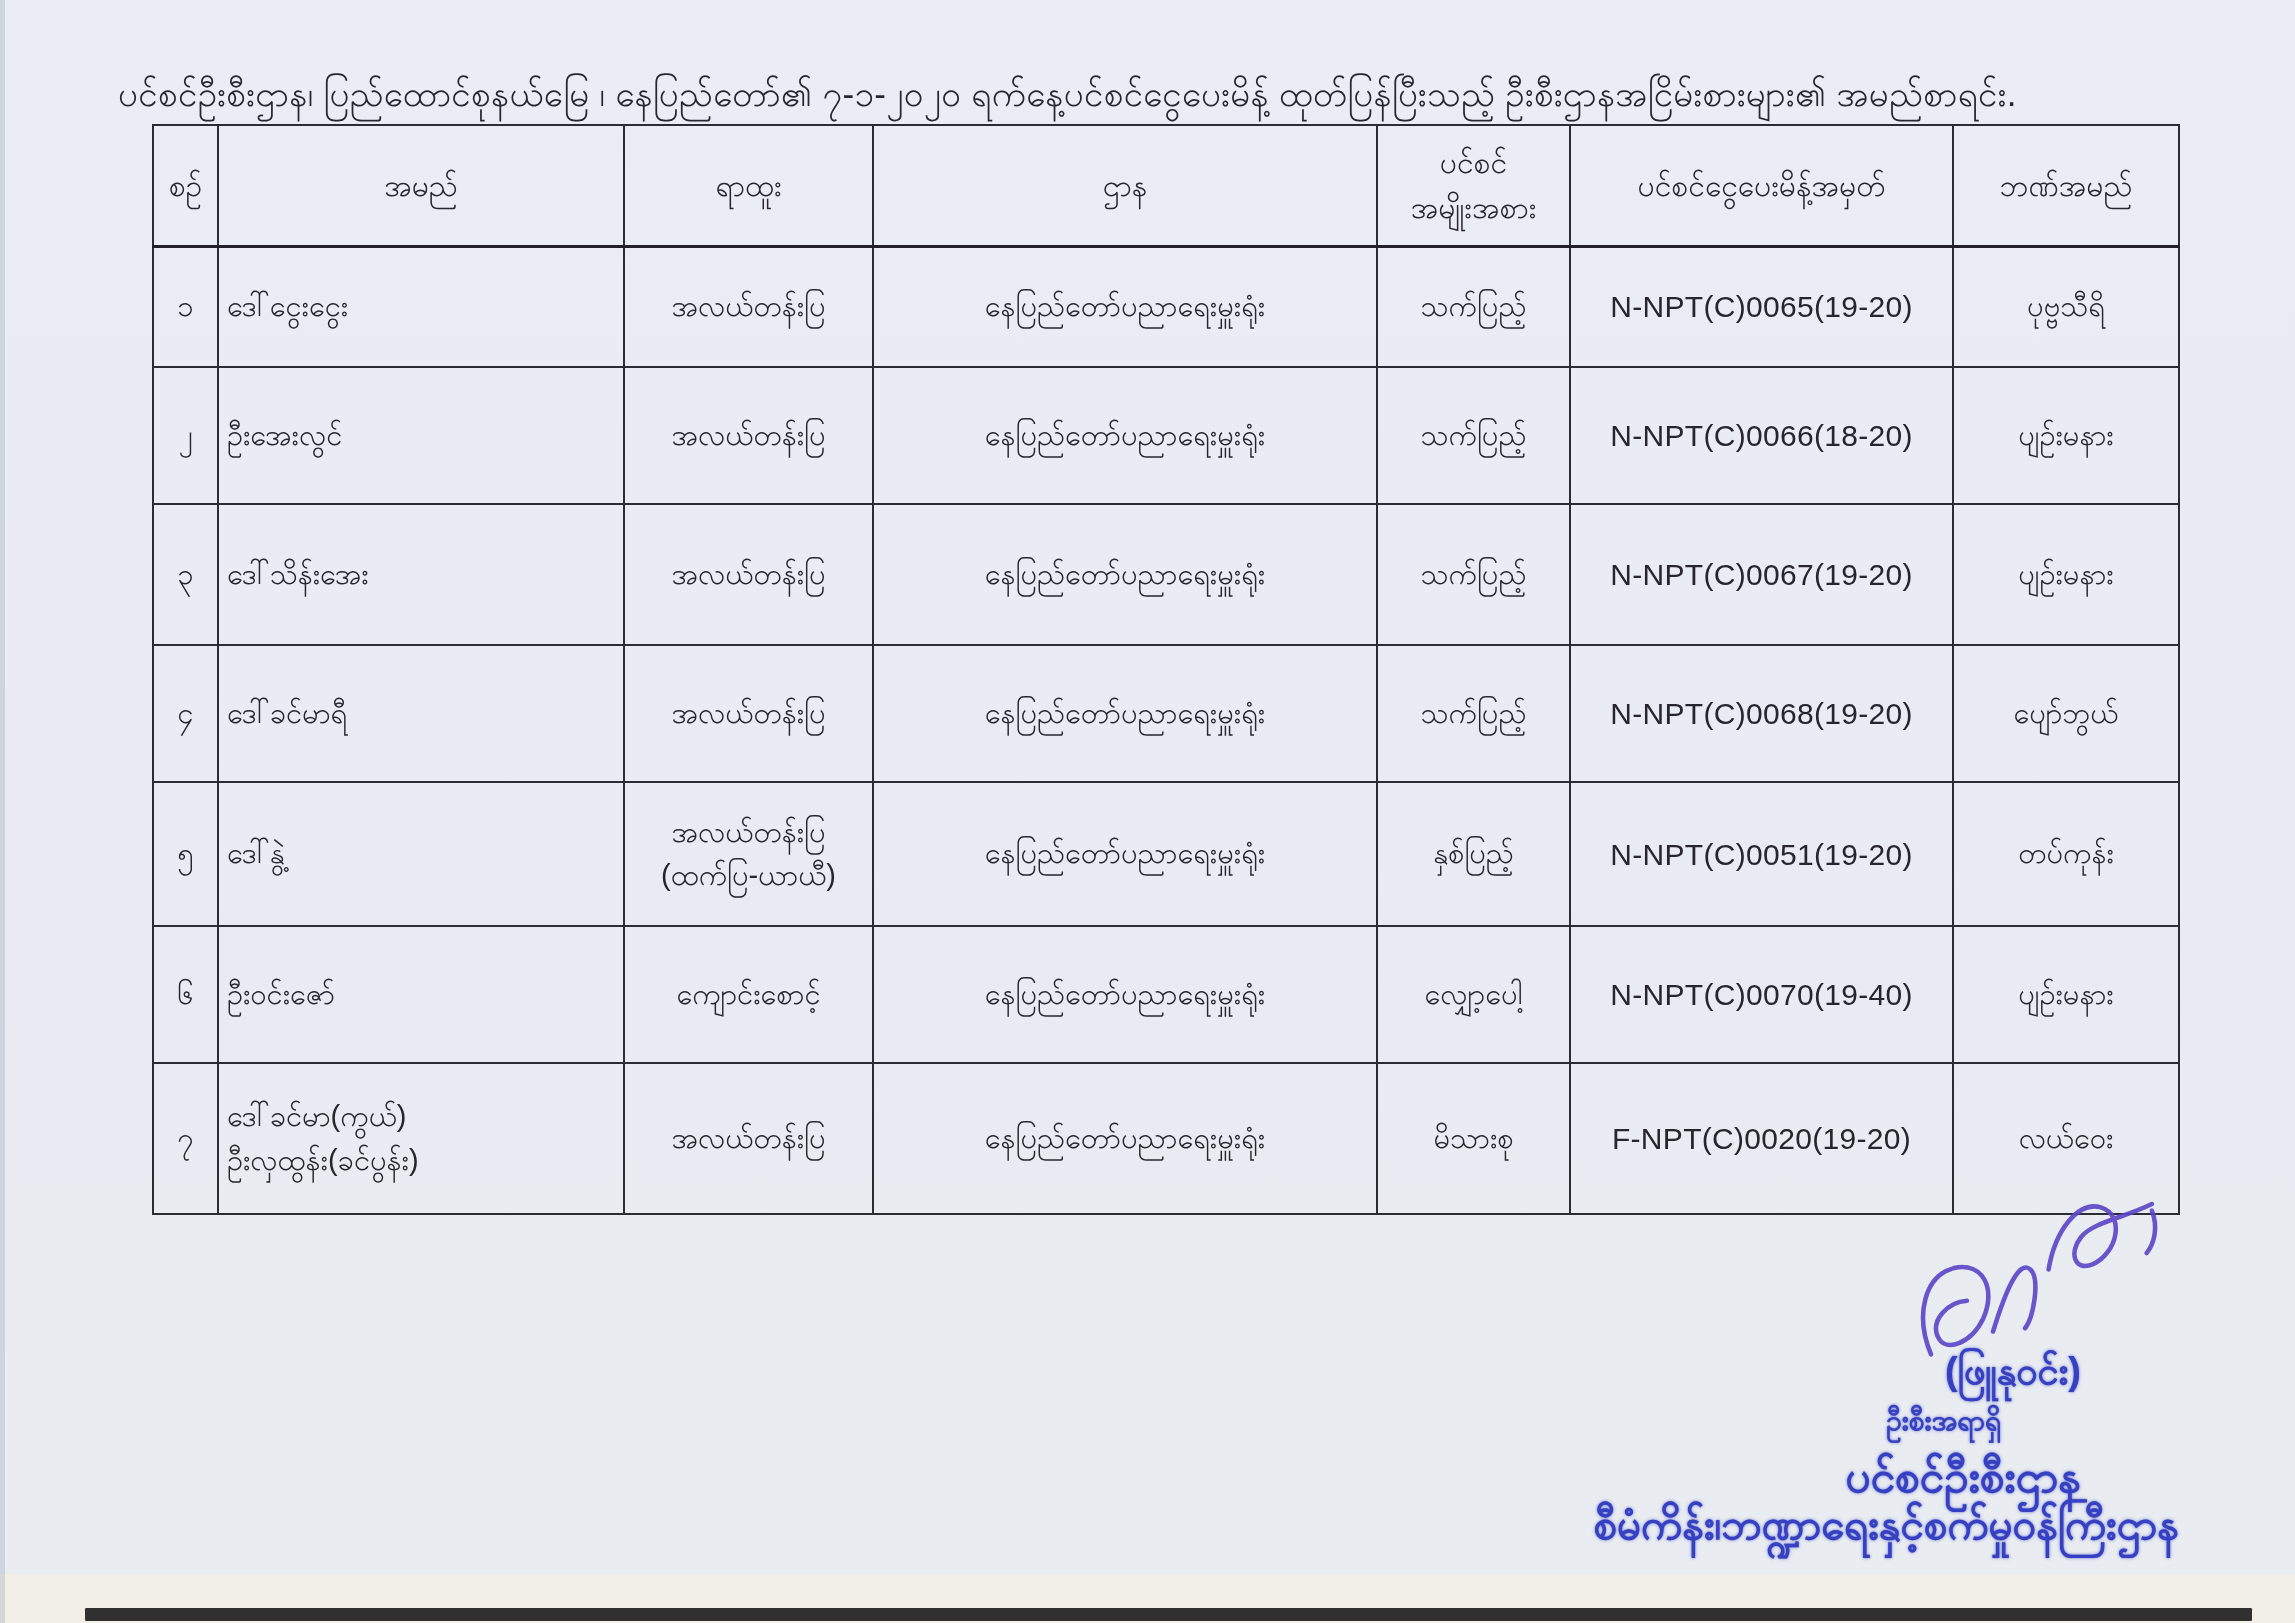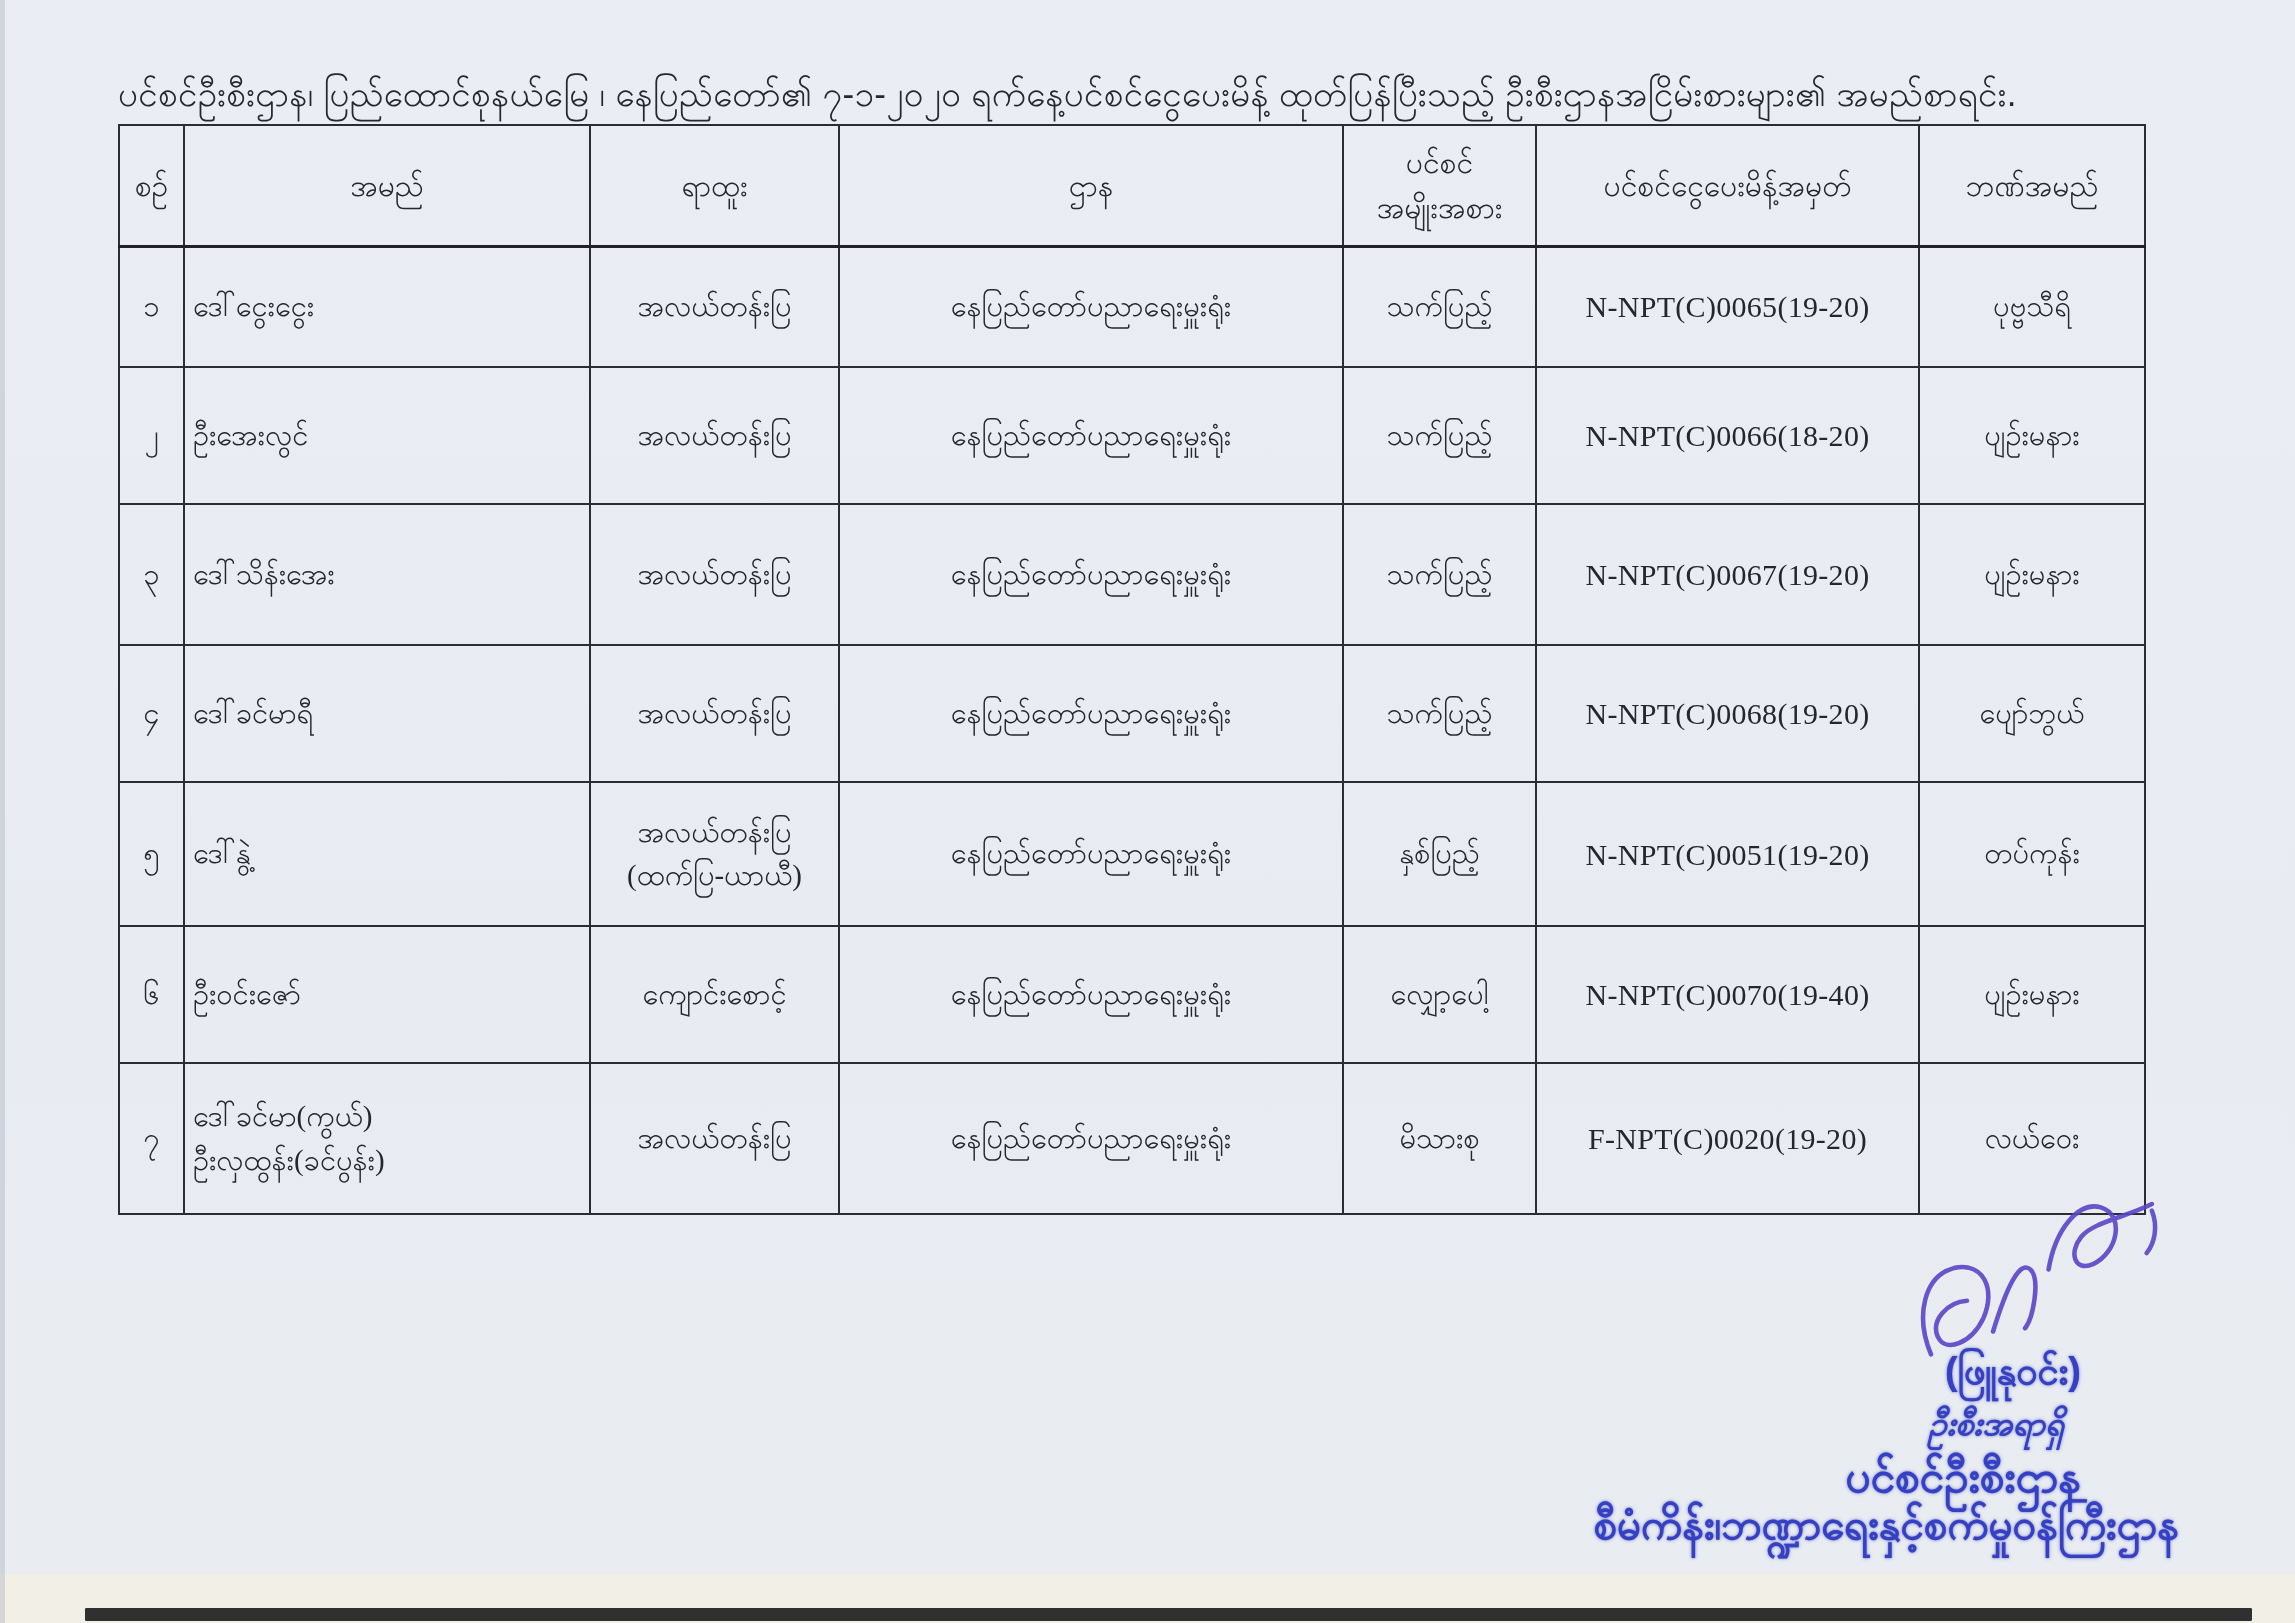--- a/index.html
+++ b/index.html
@@ -9,24 +9,23 @@
     font-family:"Liberation Sans", sans-serif;
     color:#26262c;
   }
   .paper{position:absolute;inset:0;background:linear-gradient(180deg,#eaeef4 0%,#e8ecf2 60%,#e9edf1 100%);}
   .title{
     position:absolute;left:118px;top:72px;width:2055px;
     font-size:35px;line-height:1.25;color:#27272e;
     letter-spacing:0.3px;
   }
   table.pension{
-    position:absolute;left:118px;top:124px;width:2026px;
+    position:absolute;left:152px;top:124px;width:2026px;
     border-collapse:collapse;table-layout:fixed;
     background:transparent;
-    font-family:Liberation Serif, serif;
   }
   table.pension th,table.pension td{
     border:2px solid #2c2c33;
     font-size:29px;line-height:1.5;
     text-align:center;vertical-align:middle;
     padding:5.2px 7.9px;
     white-space:pre-line;
     overflow:hidden;
     font-weight:normal;
     color:#26262c;
@@ -36,21 +35,21 @@
   table.pension td:nth-child(2){text-align:left;}
   table.pension td:nth-child(6){font-size:30px;letter-spacing:0.3px;}
   .rh-head{height:121px;} .rh1{height:121px;} .rh2{height:137px;} .rh3{height:141px;}
   .rh4{height:137px;} .rh5{height:144px;} .rh6{height:137px;} .rh7{height:151px;}
   .stamp-line{
     position:absolute;text-align:right;font-weight:bold;
     color:#3540c2;
     text-shadow:0 0 3.9px rgba(53,64,194,.50), 0 0 1.3px rgba(53,64,194,.65);
   }
   #stamp1{left:1741px;top:1347px;width:340px;font-size:38px;}
-  #stamp2{left:1724px;top:1402px;width:340px;font-size:33px;font-style:italic;}
+  #stamp2{left:1661px;top:1402px;width:340px;font-size:28px;}
   #stamp3{left:1741px;top:1449px;width:340px;font-size:44px;}
   #stamp4{left:1538px;top:1498px;width:641px;font-size:42px;}
   .sig{position:absolute;left:1885px;top:1191px;}
   .page-bottom{position:absolute;left:0;top:1574px;width:2295px;height:50px;background:#f1efe6;}
   .scan-strip{position:absolute;left:85px;top:1608px;width:2167px;height:13px;background:#303030;border-radius:1.3px;}
   .edge-shade{position:absolute;left:0;top:0;width:5.2px;height:1623px;background:rgba(160,168,180,.35);}
 </style>
 </head>
 <body>
 

